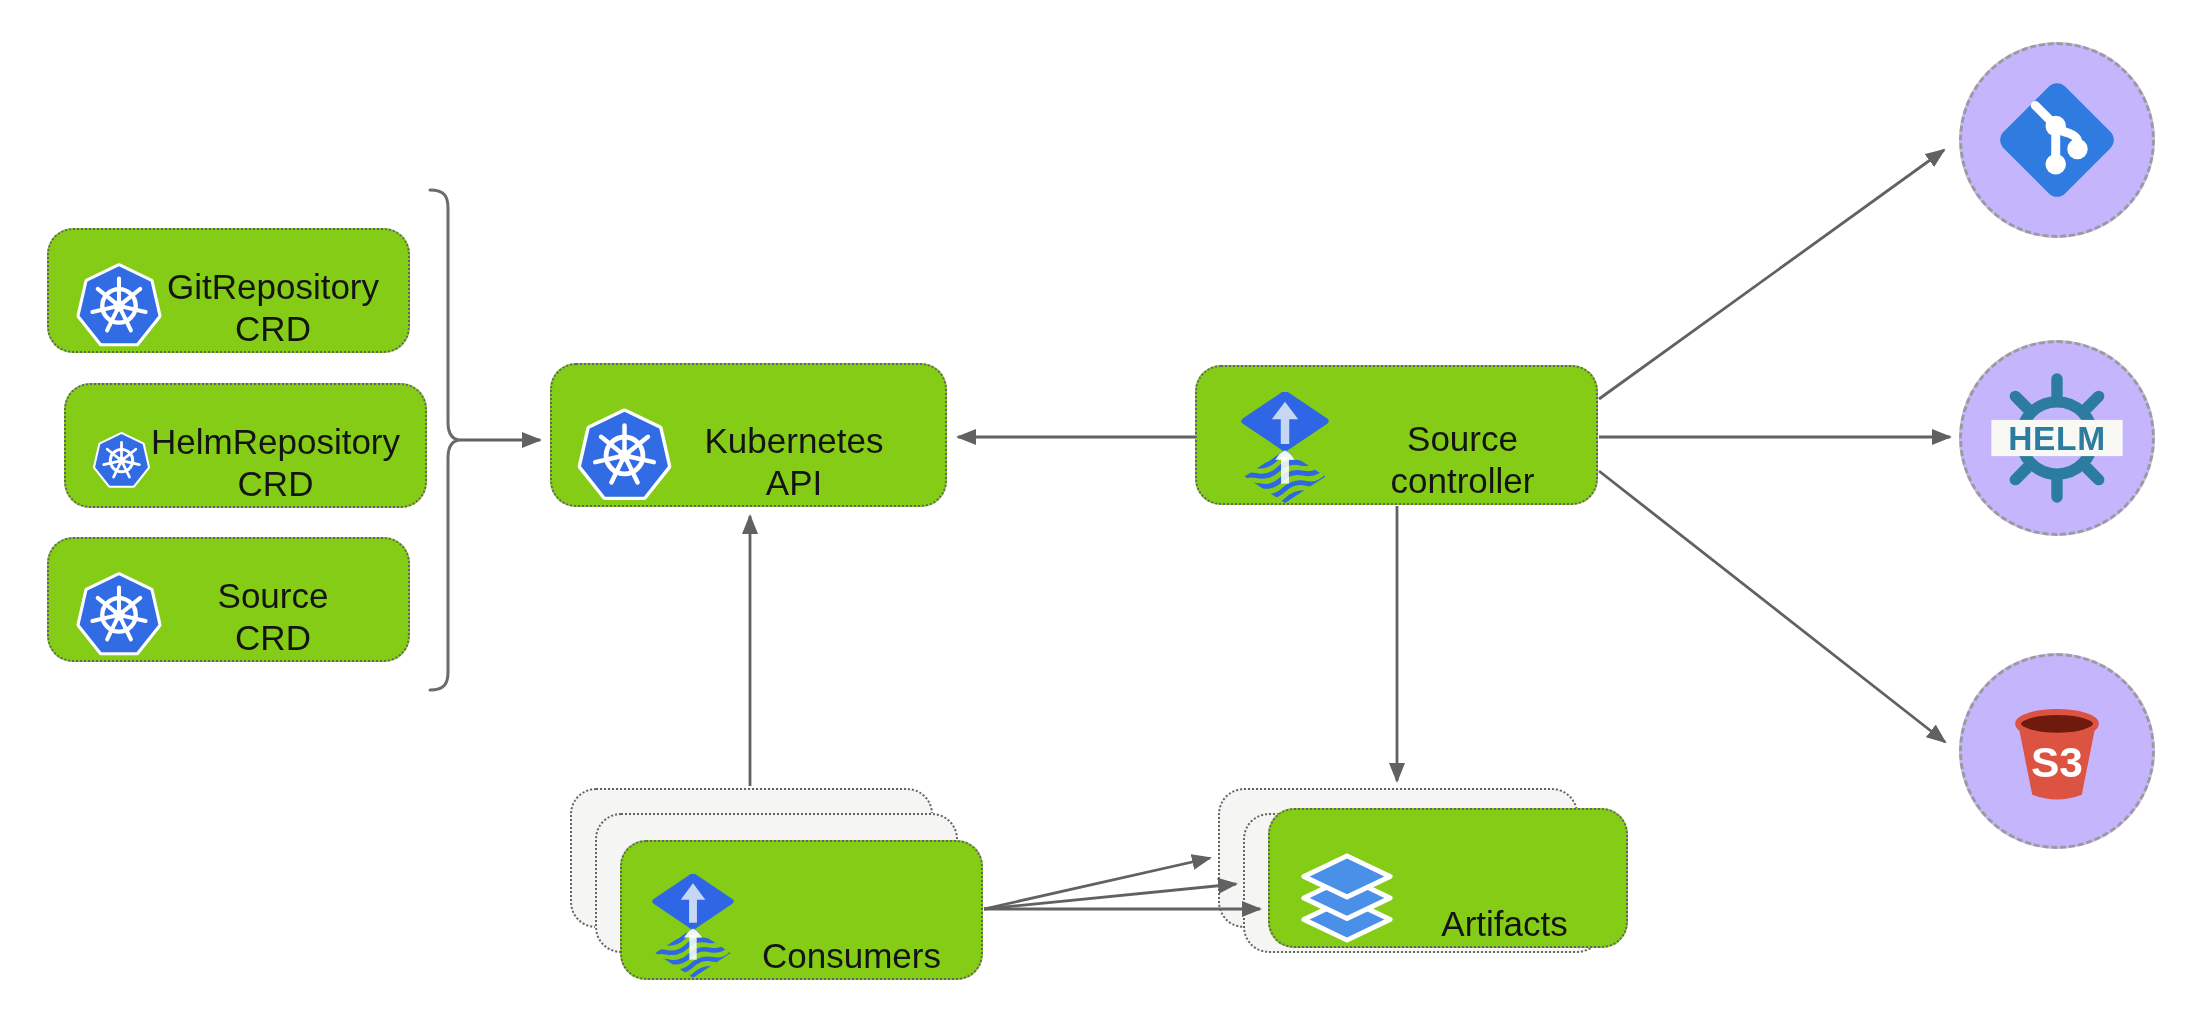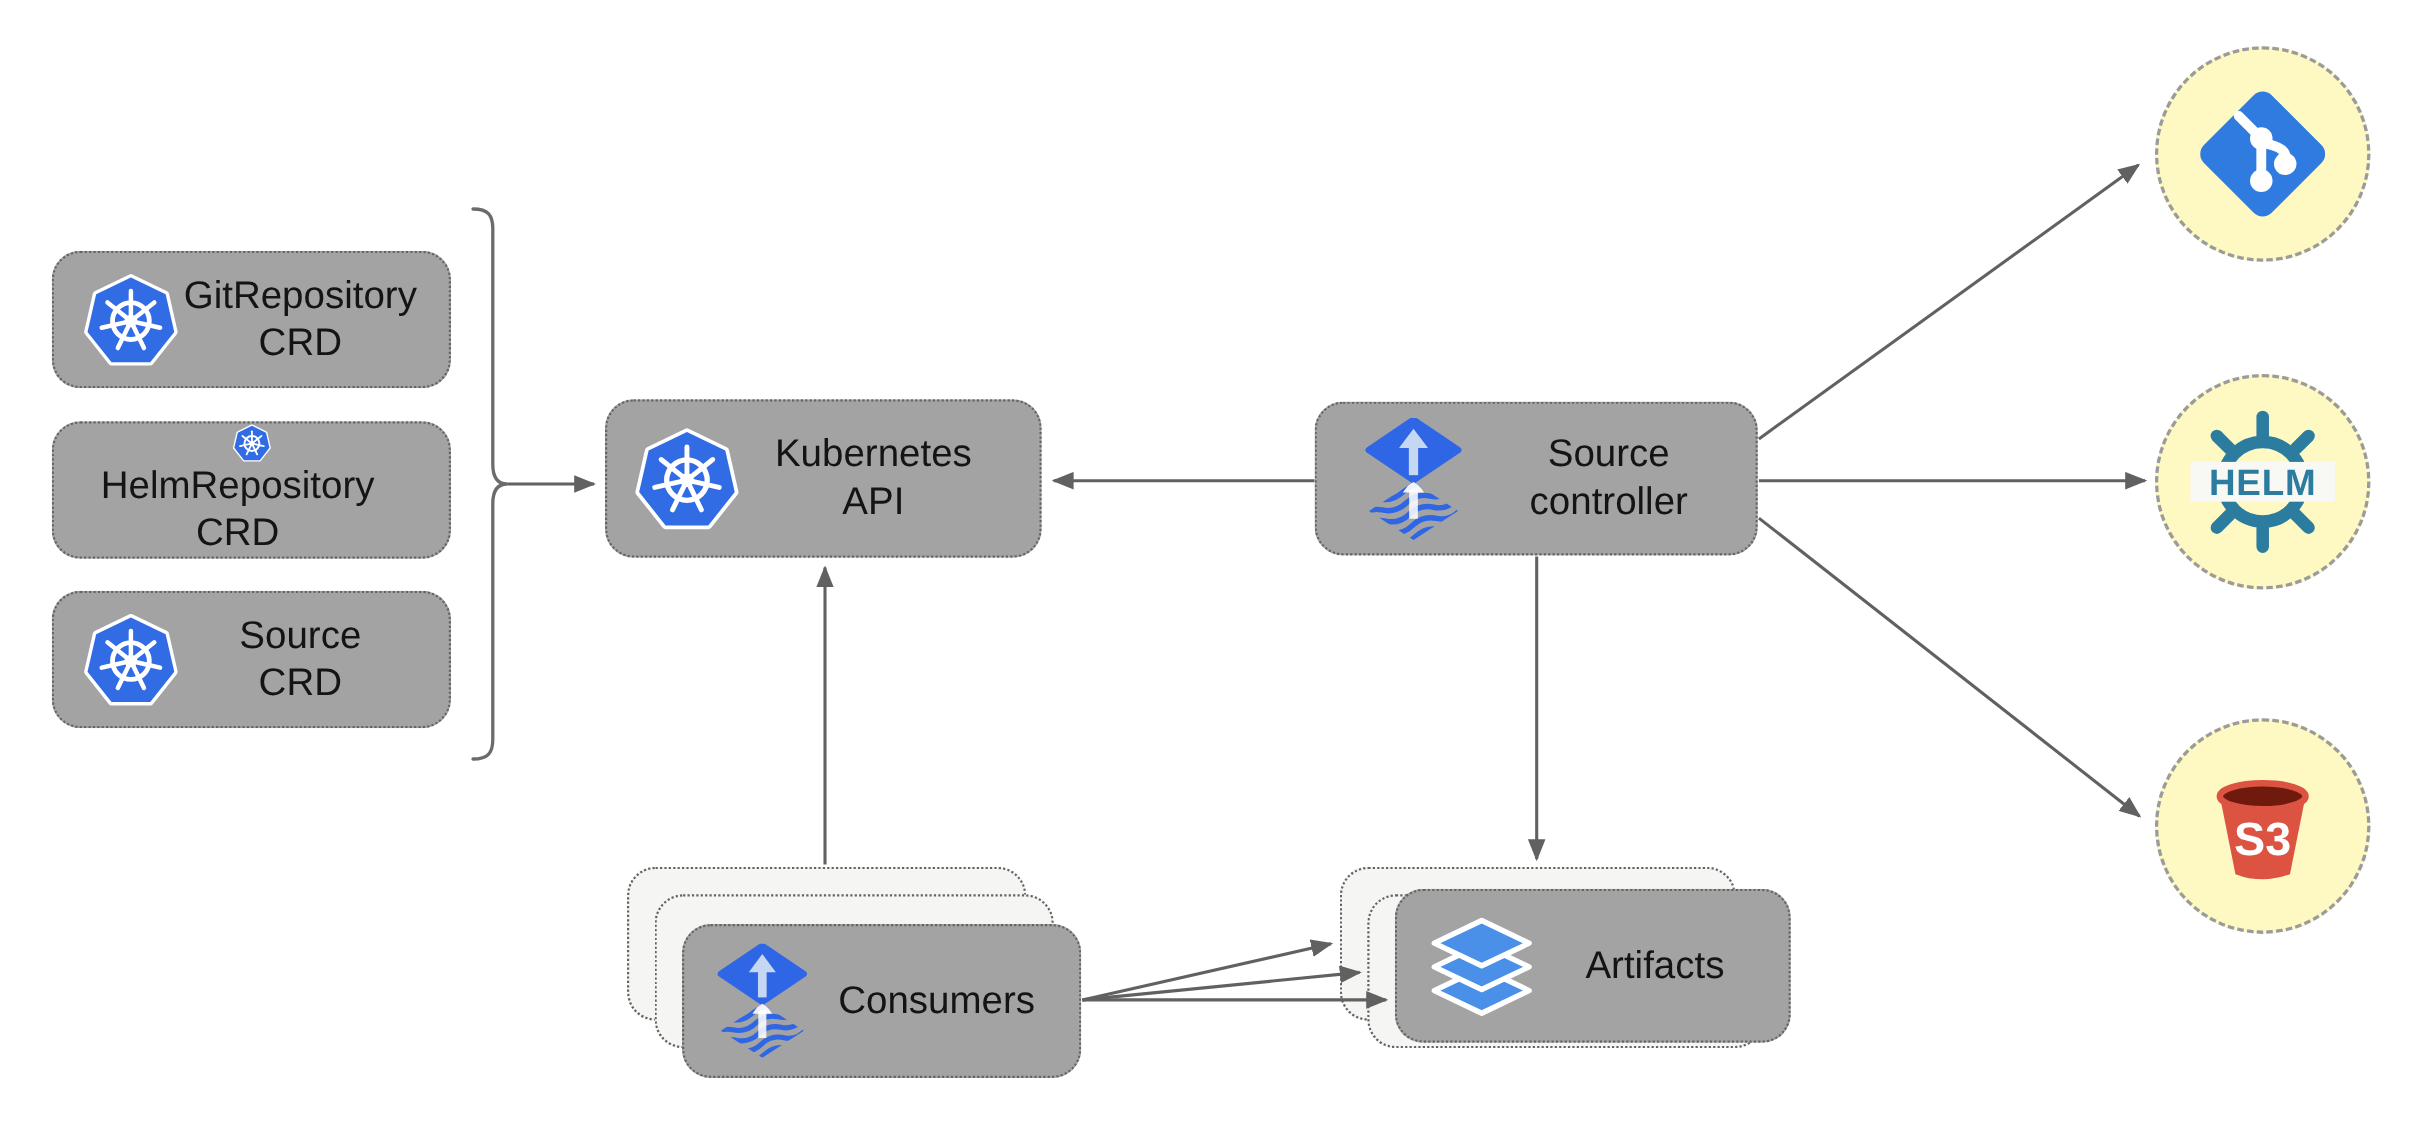--- a/index.html
+++ b/index.html
@@ -1,23 +1,23 @@
 <!DOCTYPE html>
 <html><head>
 <meta charset="utf-8">
 <style>
   html,body{margin:0;padding:0;background:#ffffff;}
   .canvas{position:relative;width:2196px;height:1030px;background:#ffffff;
           font-family:"Liberation Sans",sans-serif;color:#141414;overflow:hidden;}
-  .node{position:absolute;background:#a3a3a3;border:2px dotted #636363;border-radius:26px;
-        display:flex;align-items:center;box-sizing:border-box;}
+  .node{position:absolute;background:#84cc16;border:2px dotted #636363;border-radius:26px;
+        display:flex;align-items:flex-end;box-sizing:border-box;}
   .node .label{flex:1;text-align:center;font-size:35px;line-height:1.22;color:#141414;}
   .stack{position:absolute;background:#f5f5f3;border:2px dotted #636363;border-radius:26px;box-sizing:border-box;}
   .circle{position:absolute;width:196px;height:196px;border-radius:50%;
-          background:#fef9c3;border:3px dashed #9b9b9b;box-sizing:border-box;
+          background:#c4b5fd;border:3px dashed #9b9b9b;box-sizing:border-box;
           display:flex;align-items:center;justify-content:center;}
   .overlay{position:absolute;left:0;top:0;pointer-events:none;}
   .crd-icon{width:88px;height:92px;margin-left:26px;}
   .api-icon{width:97px;height:101px;margin-left:24px;}
   .flux-icon{width:88px;height:111px;}
   .src .flux-icon{margin-left:44px;}
   .cons .flux-icon{margin-left:30px;width:82px;height:104px;}
   .layers-icon{width:102px;height:98px;margin-left:26px;}
   .git-icon{width:128px;height:128px;}
   .helm-icon{width:134px;height:134px;}
@@ -76,21 +76,21 @@
   <div class="node pad-r25" style="left:47px;top:228px;width:363px;height:125px;">
     <svg class="crd-icon" viewBox="0 0 100 100">
         <use href="#k8s-sym"></use>
       </svg>
     <div class="label">
       <div>GitRepository</div>
       <div>CRD</div>
     </div>
   </div>
 
-  <div class="node pad-r25" style="left:47px;top:383px;width:363px;height:125px;flex-direction:column;">
+  <div class="node pad-r25" style="left:64px;top:383px;width:363px;height:125px;">
     <svg class="crd-icon" viewBox="0 0 100 100">
         <use href="#k8s-sym"></use>
       </svg>
     <div class="label">
       <div>HelmRepository</div>
       <div>CRD</div>
     </div>
   </div>
 
   <div class="node pad-r25" style="left:47px;top:537px;width:363px;height:125px;">

